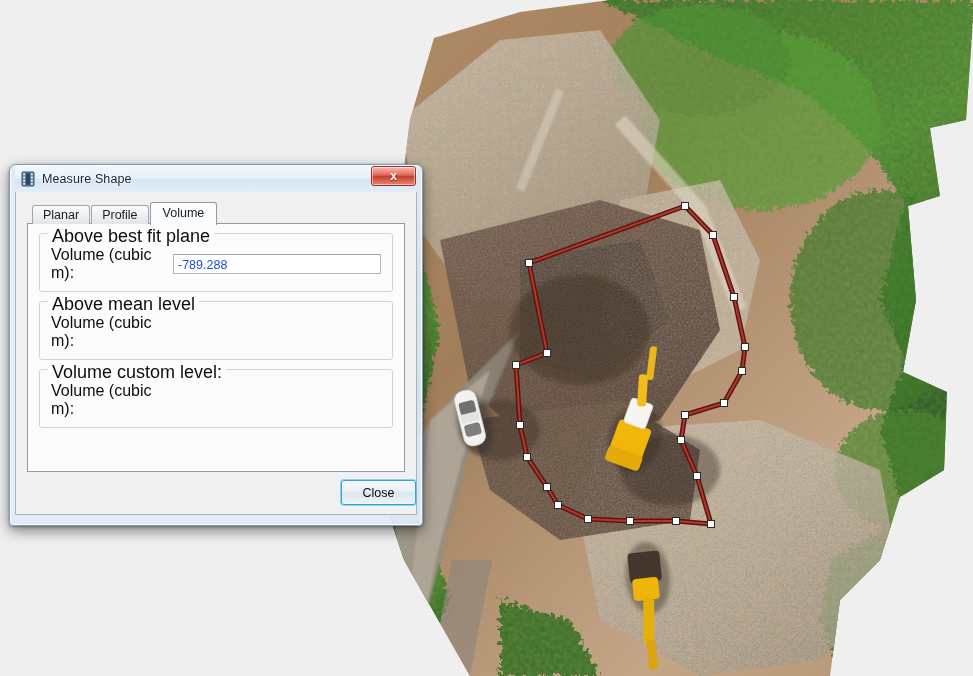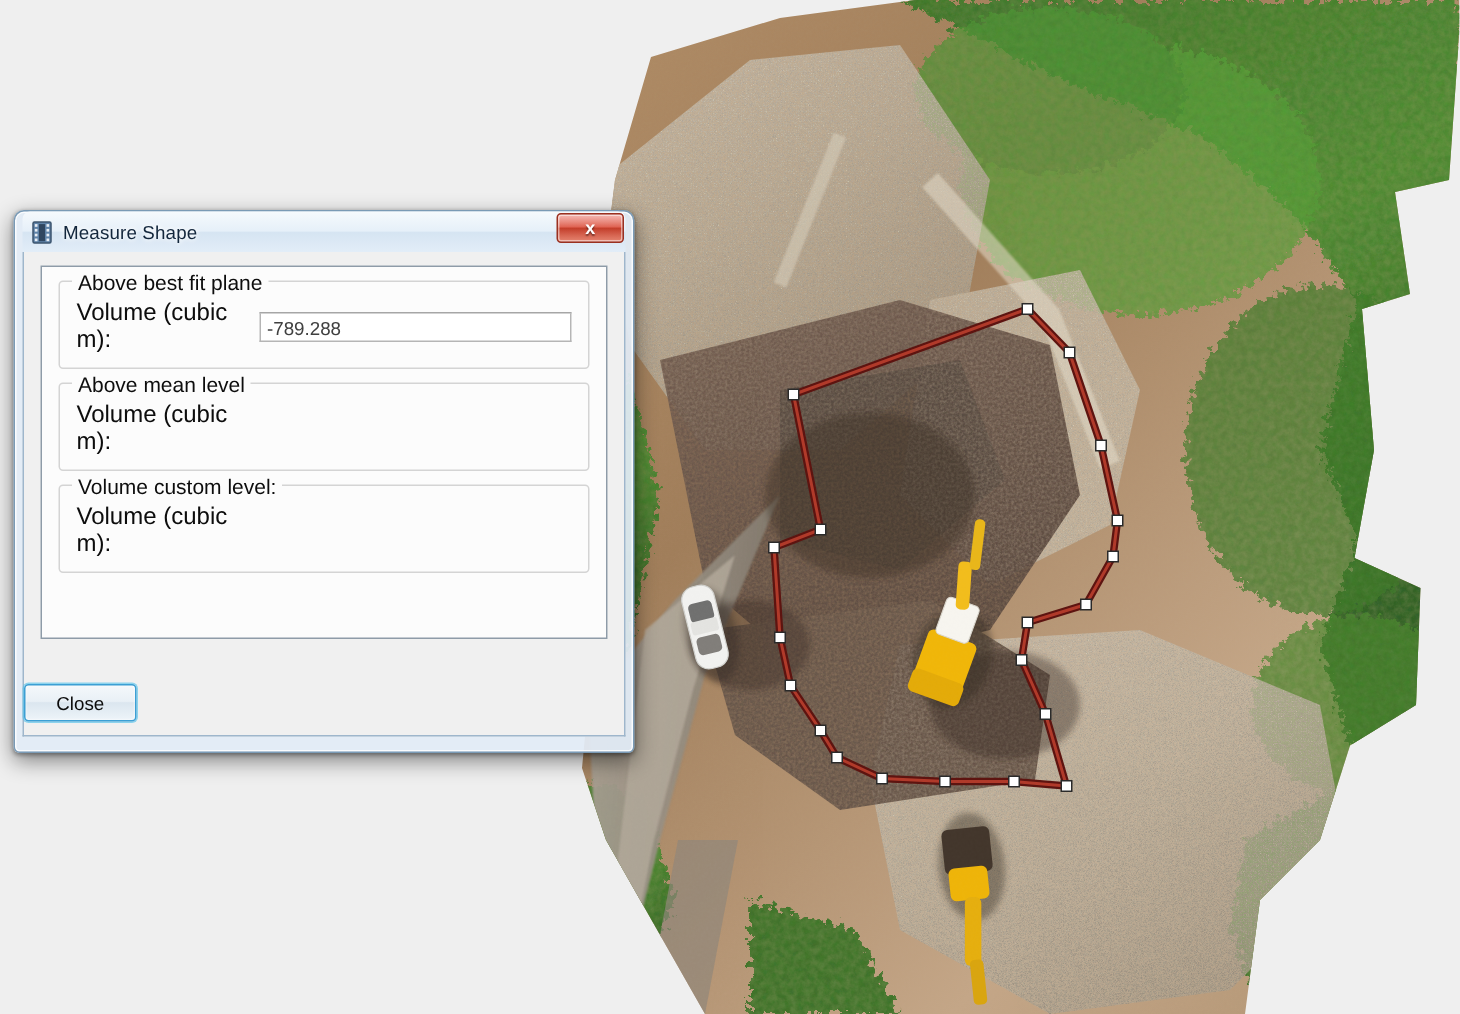--- a/index.html
+++ b/index.html
@@ -21,21 +21,21 @@
     position: absolute;
     inset: 0;
     overflow: hidden;
   }
   #ortho-svg { display: block; }
 
   
   #measure-dialog {
     position: absolute;
     left: 9px;
-    top: 140px;
+    top: 164px;
     width: 414px;
     height: 362px;
     border-radius: 7px 7px 4px 4px;
     background: rgba(226,236,246,0.93);
     border: 1px solid #7a9ab5;
     box-shadow:
       0 5px 14px rgba(0,0,0,0.46),
       0 1px 3px rgba(0,0,0,0.35),
       inset 0 0 0 1px rgba(255,255,255,0.85);
     box-sizing: border-box;
@@ -161,21 +161,21 @@
     margin-bottom: 9px;
     padding: 0 11px 9px 11px;
     position: relative;
   }
   .group-title {
     position: absolute;
     top: -8px;
     left: 8px;
     background: #fcfcfc;
     padding: 0 4px;
-    font-size: 14px;
+    font-size: 18px;
     color: #0d0d0d;
     white-space: nowrap;
   }
   .field-row {
     display: flex;
     align-items: center;
     margin-top: 12px;
   }
   .field-label {
     width: 122px;
@@ -186,34 +186,34 @@
   .field-input {
     flex: 1;
     height: 20px;
     line-height: 20px;
     background: #fff;
     border: 1px solid #b5b5b5;
     border-top-color: #a6a6a6;
     box-sizing: border-box;
     padding: 0 4px;
     font-size: 12.5px;
-    color: #404040;
+    color: #1d4ed8;
     font-family: "Liberation Sans", sans-serif;
     cursor: text;
     overflow: hidden;
     white-space: nowrap;
   }
 
   
   #dialog-footer {
     position: absolute;
     left: 0; right: 0;
     bottom: 9px;
     display: flex;
-    justify-content: flex-start;
+    justify-content: flex-end;
     margin-top: 12px;
   }
   #close-action {
     width: 73px;
     height: 23px;
     font-size: 12.5px;
     color: #0b0b0b;
     background: linear-gradient(to bottom, #f4f8fb 0%, #e9f0f6 46%, #dbe6ef 50%, #edf4f9 100%);
     border: 1px solid #3c9fd4;
     border-radius: 3px;
@@ -413,20 +413,31 @@
     </span>
     <span class="title-text">Measure Shape</span>
 
     <div id="close-button">
       <span id="close-x">x</span>
     </div>
   </div>
 
   <div id="client-area">
 
+    <div id="tab-strip">
+      <div class="tab">
+        <span>Planar</span>
+      </div>
+      <div class="tab">
+        <span>Profile</span>
+      </div>
+      <div class="tab active">
+        <span>Volume</span>
+      </div>
+    </div>
 
     <div id="tab-page">
 
       <div class="groupbox">
         <span class="group-title">Above best fit plane</span>
         <div class="field-row">
           <span class="field-label">Volume (cubic m):</span>
           <div class="field-input">-789.288</div>
         </div>
       </div>

